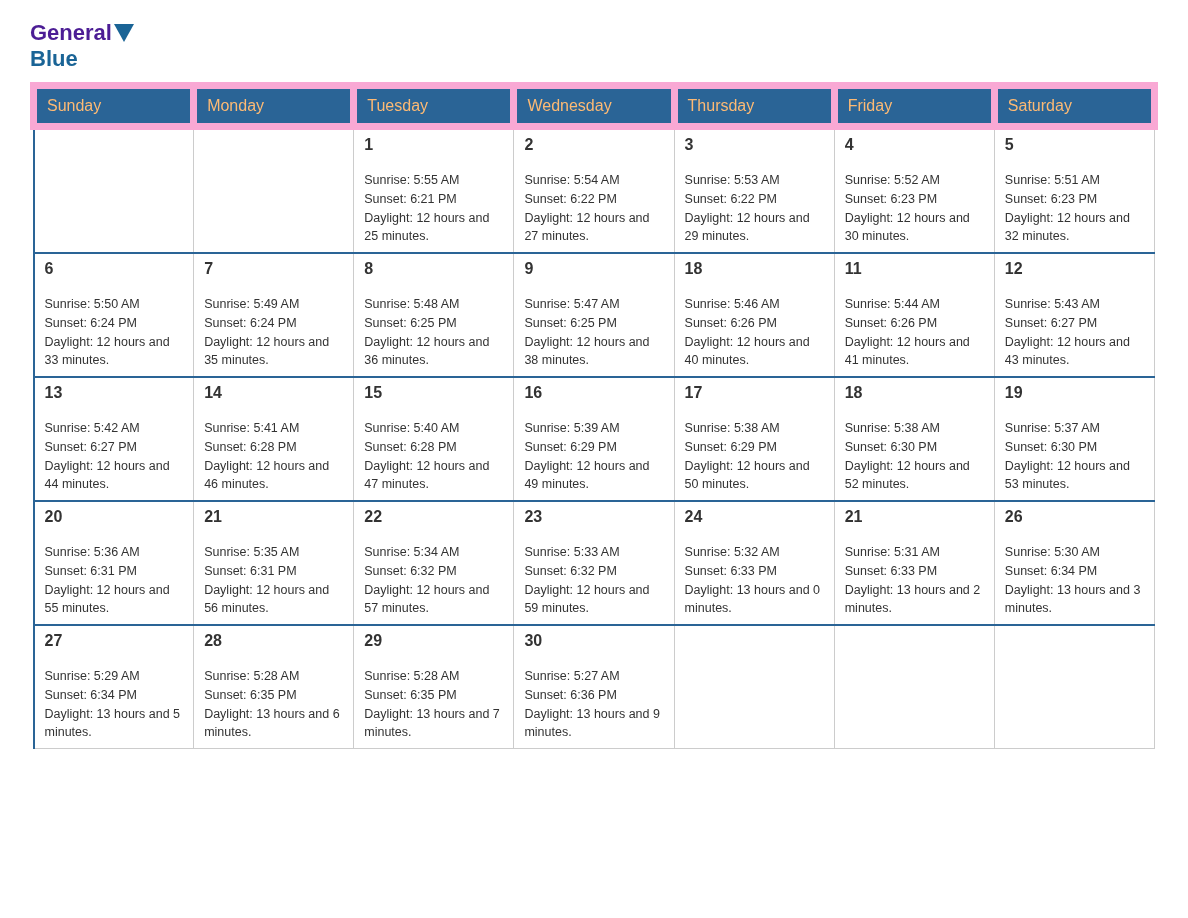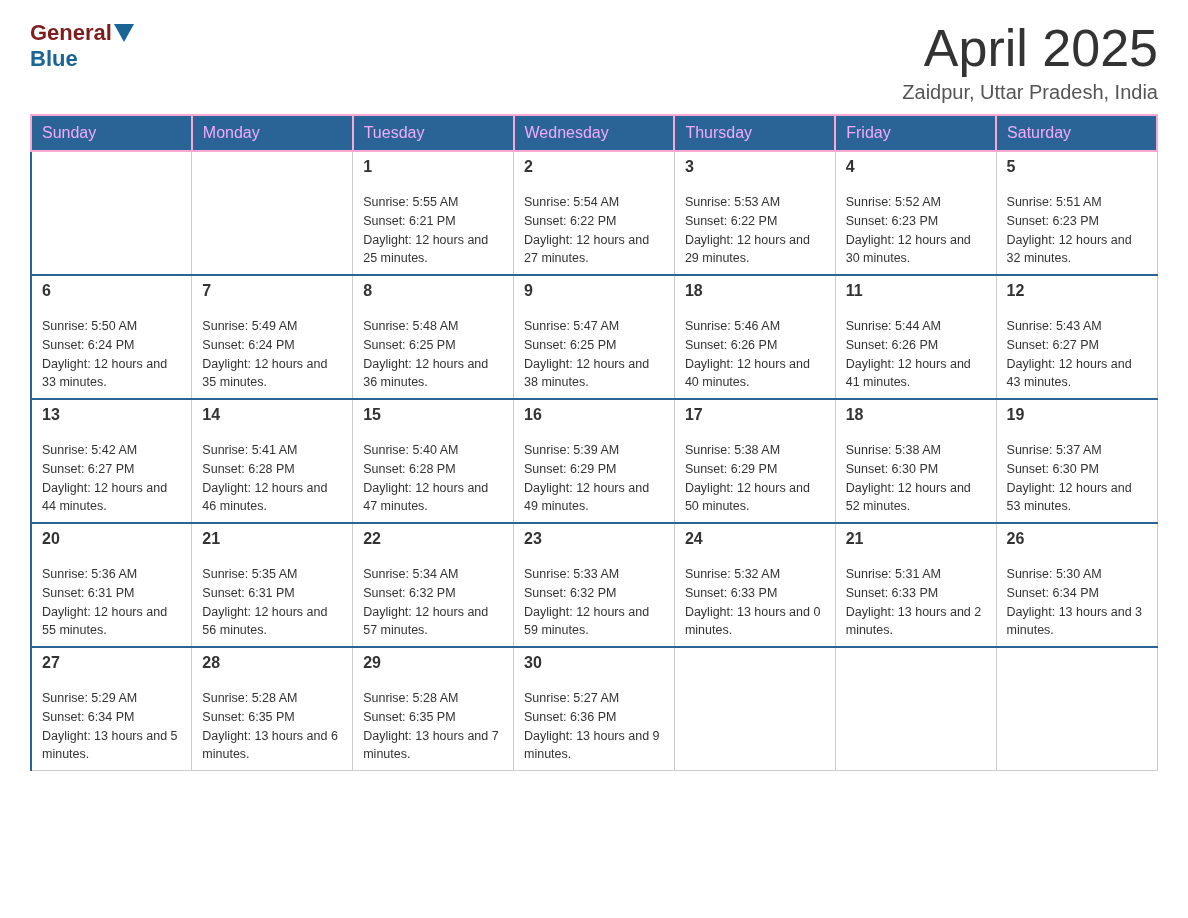--- a/index.html
+++ b/index.html
@@ -23,21 +23,21 @@
       align-items: flex-start;
     }
     .logo-text {
       font-size: 22px;
       font-weight: bold;
       color: #333;
       display: flex;
       align-items: center;
     }
     .logo-general {
-      color: #7f1d1d;
+      color: #4c1d95;
     }
     .logo-triangle {
       display: inline-block;
       width: 0;
       height: 0;
       border-left: 10px solid transparent;
       border-right: 10px solid transparent;
       border-top: 18px solid #1a6496;
       margin: 0 2px;
       vertical-align: middle;
@@ -61,26 +61,26 @@
       color: #555;
       margin-top: 4px;
     }
     .calendar {
       width: 100%;
       border-collapse: collapse;
       margin-top: 10px;
     }
     .calendar th {
       background-color: #2a6496;
-      color: #f0abfc;
+      color: #fdba74;
       padding: 8px 10px;
       text-align: left;
       font-size: 16px;
       font-weight: normal;
-      border: 2px solid #f9a8d4;
+      border: 7px solid #f9a8d4;
     }
     .calendar td {
       border: 1px solid #ccc;
       vertical-align: top;
       padding: 6px 10px;
       width: 14.28%;
       min-height: 100px;
       height: 120px;
     }
     .day-number {
@@ -109,24 +109,20 @@
 </head>
 <body>
 
 <div class="header">
   <div class="logo">
     <div class="logo-text">
       <span class="logo-general">General</span>
       <span class="logo-triangle"></span>
     </div>
     <span class="logo-blue">Blue</span>
-  </div>
-  <div class="title-section">
-    <div class="month-title">April 2025</div>
-    <div class="location-title">Zaidpur, Uttar Pradesh, India</div>
   </div>
 </div>
 
 <table class="calendar">
   <thead>
     <tr>
     <th>Sunday</th>
         <th>Monday</th>
         <th>Tuesday</th>
         <th>Wednesday</th>

